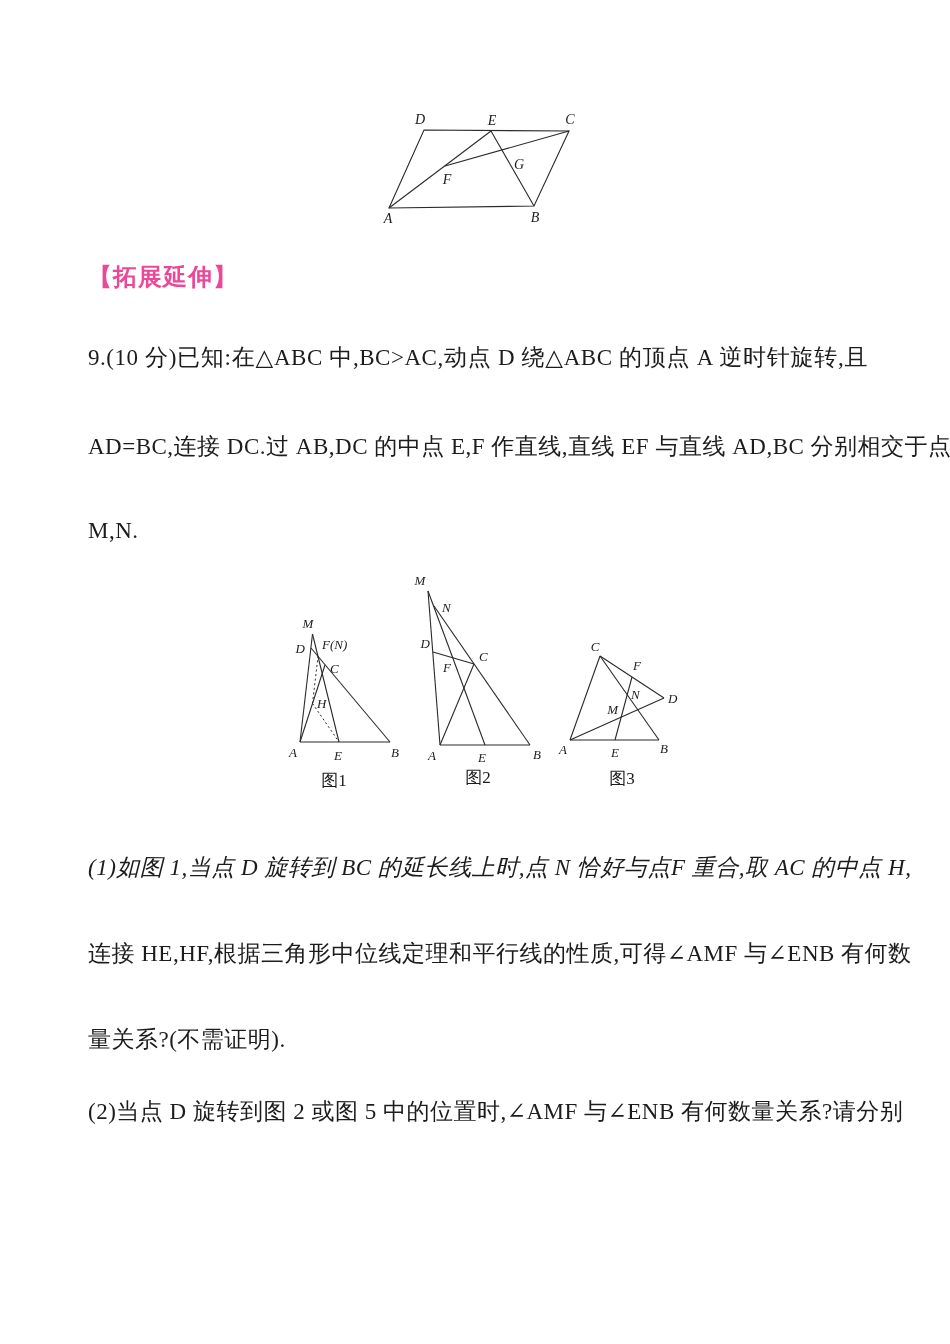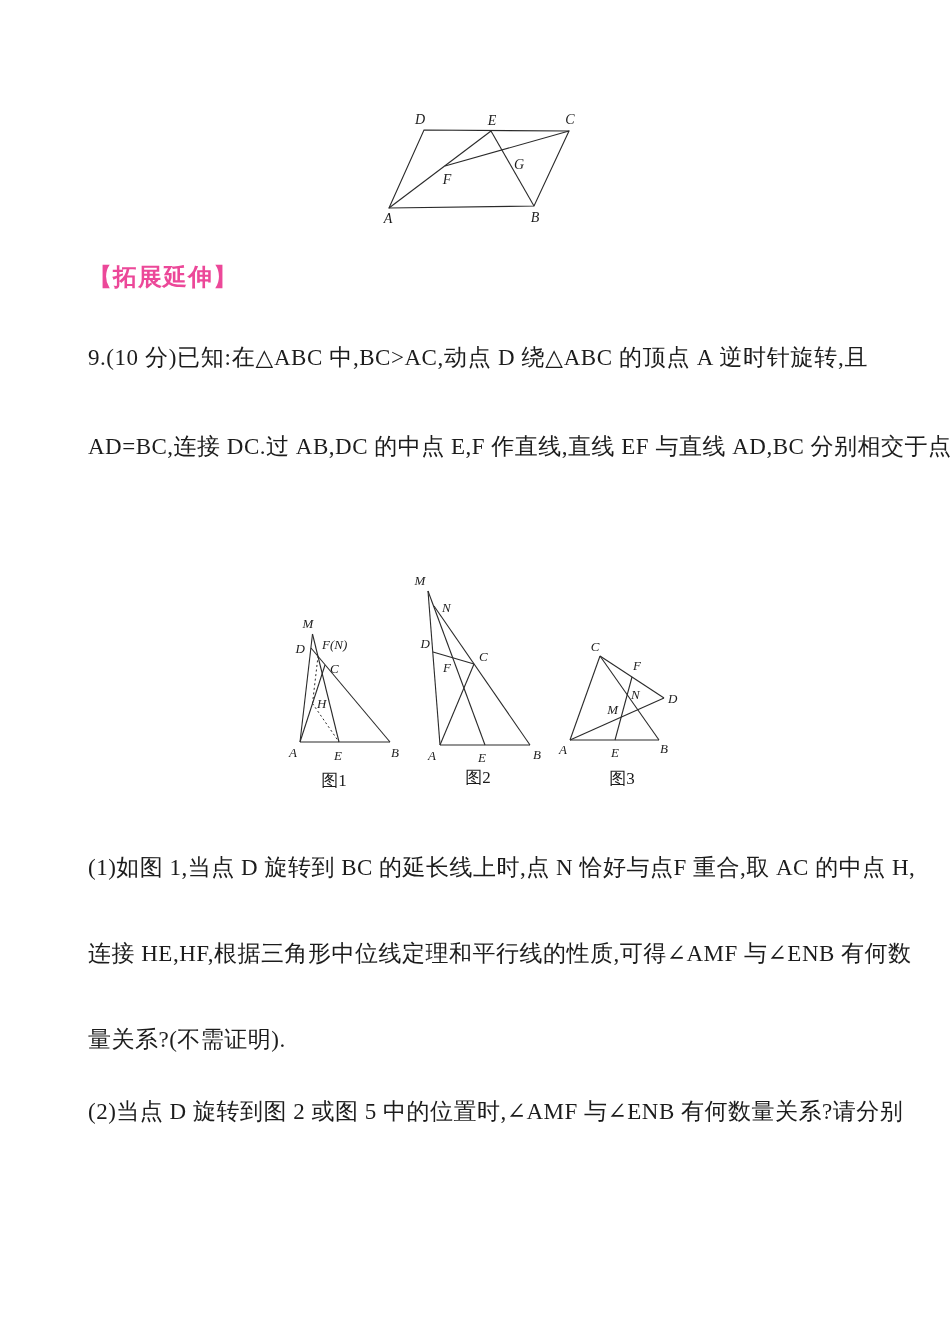--- a/index.html
+++ b/index.html
@@ -62,20 +62,21 @@
     <text x="75" y="78" text-anchor="middle">F</text>
     <text x="147" y="63" text-anchor="middle">G</text>
     <text x="16" y="117" text-anchor="middle">A</text>
     <text x="163" y="116" text-anchor="middle">B</text>
   </svg>
 
   <div id="section-heading" style="color:#ec4899;">【拓展延伸】</div>
 
   <div class="txtline justify" style="top:344px;">9.(10 分)已知:在△ABC 中,BC&gt;AC,动点 D 绕△ABC 的顶点 A 逆时针旋转,且</div>
   <div class="txtline justify" style="top:433px;">AD=BC,连接 DC.过 AB,DC 的中点 E,F 作直线,直线 EF 与直线 AD,BC 分别相交于点</div>
+  <div class="txtline" style="top:517px;">M,N.</div>
 
   <svg style="left:272px;top:590px;" width="135" height="200" viewBox="0 0 135 200">
     <line x1="28" y1="152" x2="118" y2="152"></line>
     <line x1="28" y1="152" x2="53" y2="75"></line>
     <line x1="118" y1="152" x2="39" y2="58"></line>
     <line x1="28" y1="152" x2="40.5" y2="44"></line>
     <line x1="67" y1="152" x2="40.5" y2="44"></line>
     <line class="dotted" x1="40.5" y1="113.5" x2="46" y2="66.5"></line>
     <line class="dotted" x1="40.5" y1="113.5" x2="67" y2="152"></line>
     <text class="small" x="36" y="38" text-anchor="middle">M</text>
@@ -118,19 +119,19 @@
     <text class="small" x="85" y="50" text-anchor="middle">F</text>
     <text class="small" x="79" y="79" text-anchor="start">N</text>
     <text class="small" x="116" y="83" text-anchor="start">D</text>
     <text class="small" x="66" y="94" text-anchor="end">M</text>
     <text class="small" x="11" y="134" text-anchor="middle">A</text>
     <text class="small" x="63" y="137" text-anchor="middle">E</text>
     <text class="small" x="112" y="133" text-anchor="middle">B</text>
     <text class="caption" x="70" y="164" text-anchor="middle">图3</text>
   </svg>
 
-  <div class="txtline justify" style="top:854px;">(1)如图 1,当点 D 旋转到 BC 的延长线上时,点 N 恰好与点F 重合,取 AC 的中点 H,</div>
+  <div class="txtline justify" style="top:854px;font-style:italic;">(1)如图 1,当点 D 旋转到 BC 的延长线上时,点 N 恰好与点F 重合,取 AC 的中点 H,</div>
   <div class="txtline justify" style="top:940px;">连接 HE,HF,根据三角形中位线定理和平行线的性质,可得∠AMF 与∠ENB 有何数</div>
   <div class="txtline" style="top:1026px;">量关系?(不需证明).</div>
 
   <div class="txtline justify" style="top:1098px;">(2)当点 D 旋转到图 2 或图 5 中的位置时,∠AMF 与∠ENB 有何数量关系?请分别</div>
 
 </div>
 
 </body></html>

